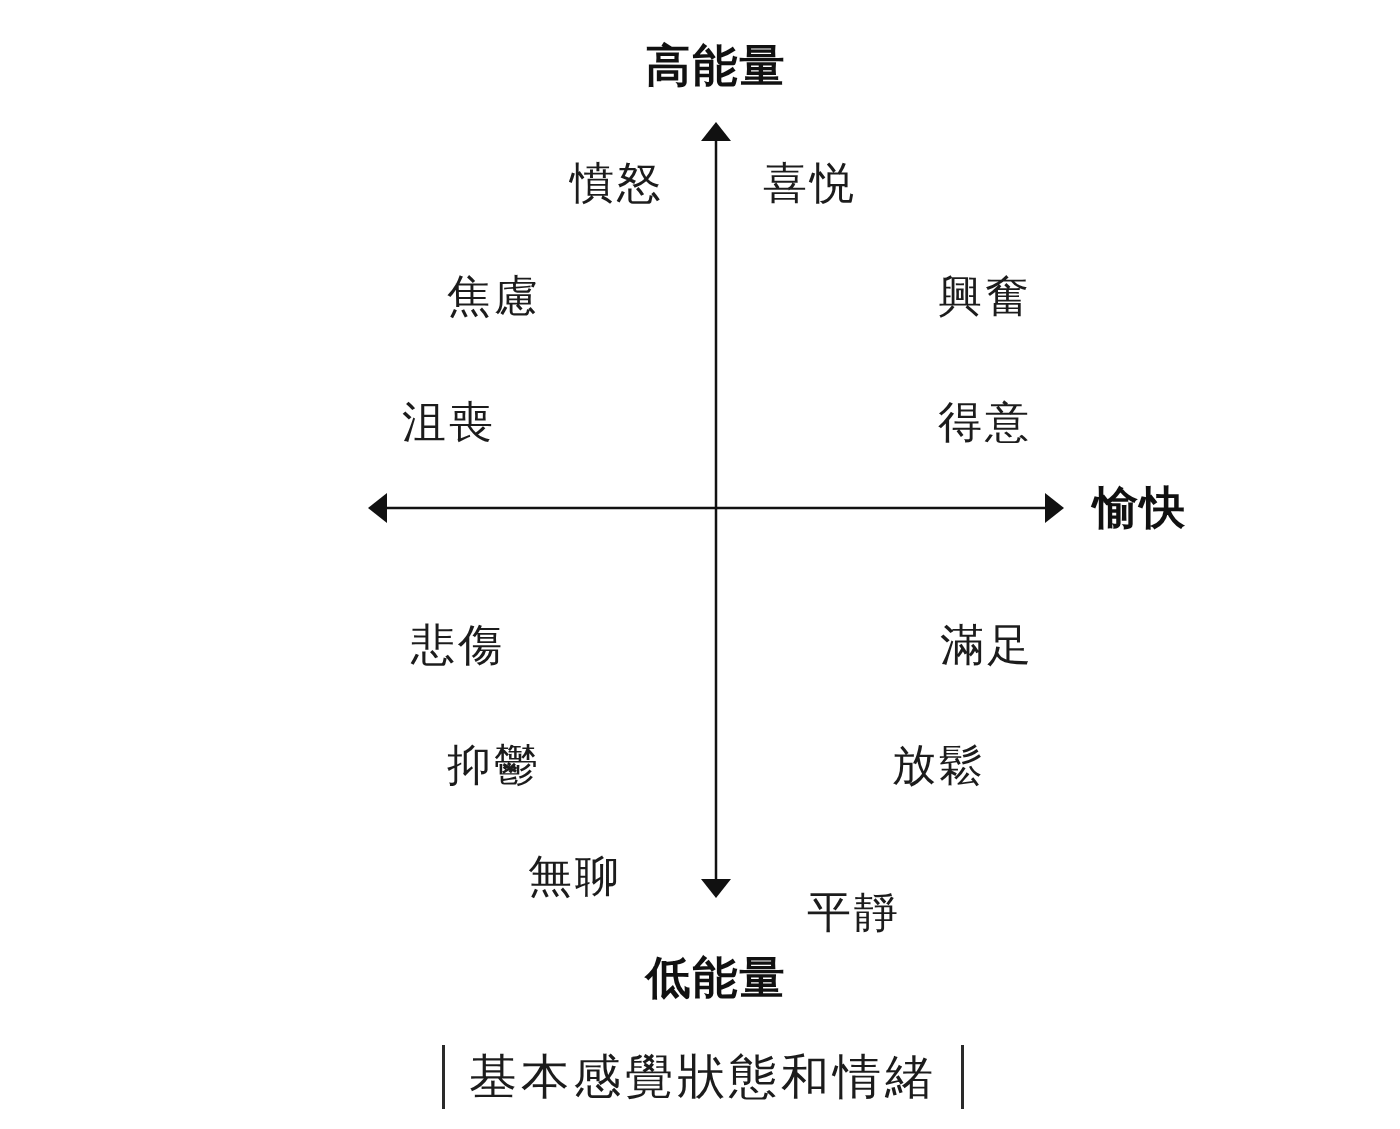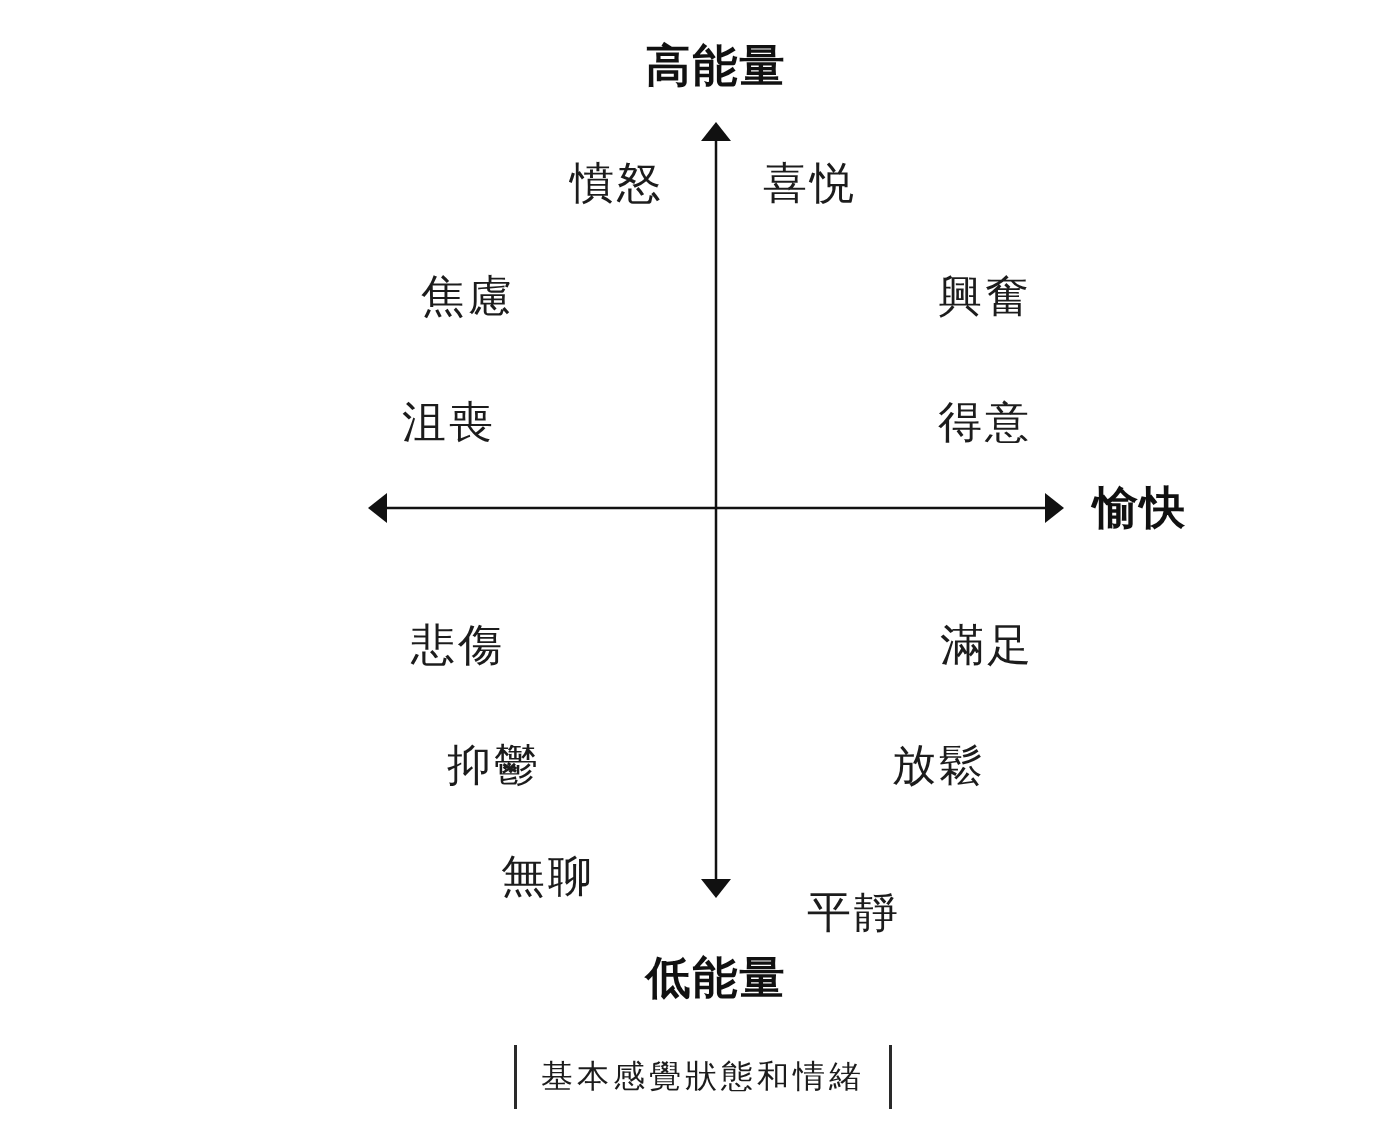--- a/index.html
+++ b/index.html
@@ -48,21 +48,21 @@
     align-items: center;
     gap: 24px;
     white-space: nowrap;
   }
   .caption-bar {
     width: 3px;
     height: 64px;
     background: #2a2a2a;
   }
   .caption-text {
-    font-size: 32px;
+    font-size: 48px;
     font-weight: 300;
     letter-spacing: 4px;
     color: #1c1c1c;
     text-align: center;
   }
 </style>
 </head>
 <body>
 
 <div class="canvas">
@@ -82,29 +82,29 @@
   <div class="axis-label" style="left:716px; top:978px;">低能量</div>
 
   <div class="axis-label" style="left:716px; top:66px;">高能量</div>
 
 
   <div class="axis-label" style="left:1140px; top:508px;">愉快</div>
 
   <div>
       <div class="emotion" style="left: 617px; top: 183px;">憤怒</div>
       <div class="emotion" style="left: 767px; top: 183px; margin-left: 43px;">喜悦</div>
-      <div class="emotion" style="left: 468px; top: 296px;">焦慮</div>
+      <div class="emotion" style="left: 494px; top: 296px;">焦慮</div>
       <div class="emotion" style="left: 937px; top: 296px; margin-left: 48px;">興奮</div>
       <div class="emotion" style="left: 449px; top: 422px;">沮喪</div>
       <div class="emotion" style="left: 985px; top: 422px;">得意</div>
       <div class="emotion" style="left: 458px; top: 645px;">悲傷</div>
       <div class="emotion" style="left: 987px; top: 645px;">滿足</div>
       <div class="emotion" style="left: 494px; top: 765px;">抑鬱</div>
       <div class="emotion" style="left: 939px; top: 765px;">放鬆</div>
-      <div class="emotion" style="left: 548px; top: 876px;">無聊</div>
+      <div class="emotion" style="left: 575px; top: 876px;">無聊</div>
       <div class="emotion" style="left: 854px; top: 912px;">平靜</div>
     </div>
 
   <div class="caption">
     <div class="caption-bar"></div>
     <div class="caption-text">基本感覺狀態和情緒</div>
     <div class="caption-bar"></div>
   </div>
 
 </div>

